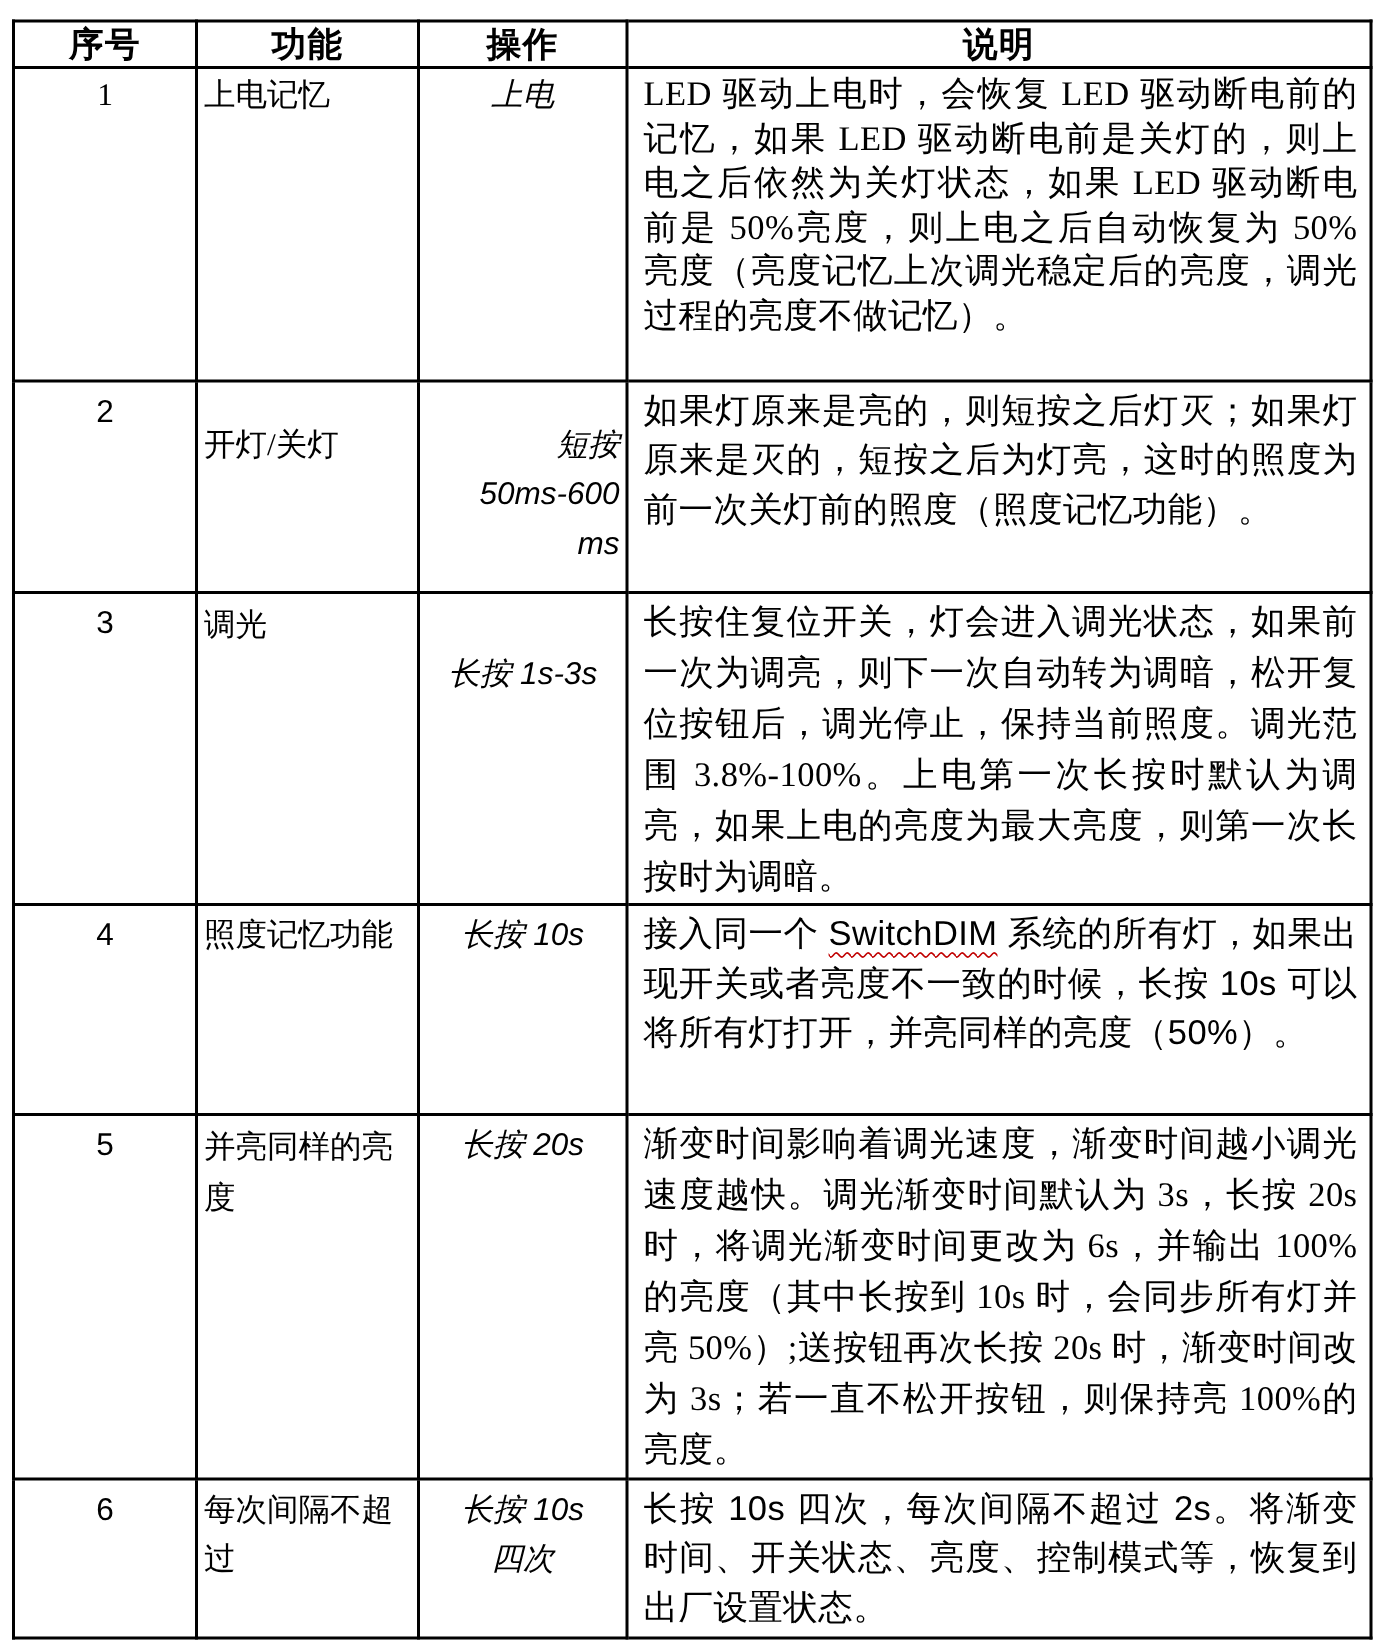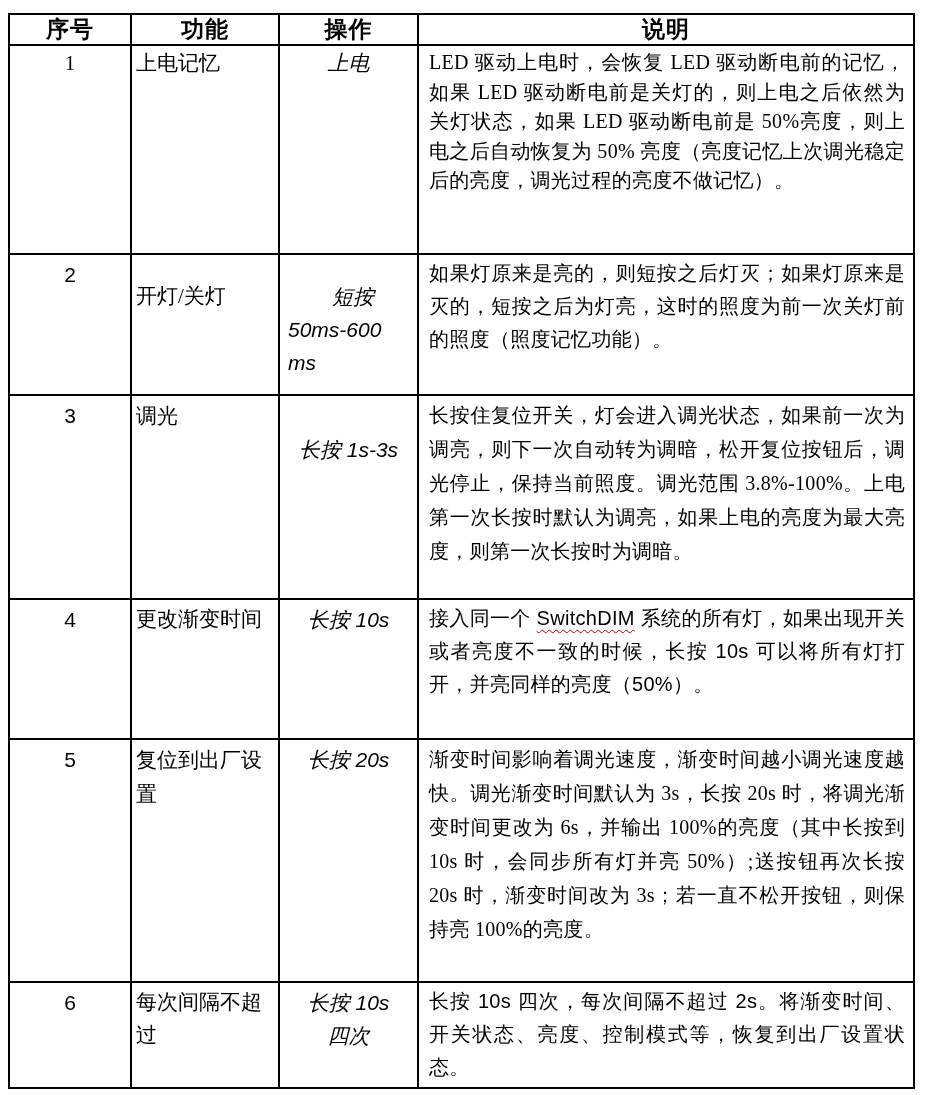--- a/index.html
+++ b/index.html
@@ -51,39 +51,39 @@
   tr.r4 { height: 140px; }
   tr.r5 { height: 243px; }
   tr.r6 { height: 106px; }
 
   td.c-seq  { text-align: center; padding-top: 3px; font-size: 21px; }
   td.c-func { text-align: left; padding: 3px 4px 0 4px; font-size: 21px; white-space: pre-line; }
   td.c-op   { text-align: center; padding: 3px 4px 0 4px; font-size: 21px; white-space: pre-line; font-style: italic; }
   td.c-desc {
     text-align: justify;
     padding: 2px 8px 0 10px;
-    font-size: 20px;
+    font-size: 23px;
     letter-spacing: 0.3px;
   }
   
   tr.r1 td { line-height: 29.5px; }
   tr.r2 td, tr.r4 td, tr.r6 td { line-height: 33px; }
   tr.r3 td, tr.r5 td { line-height: 34px; }
 
   
   .sans { font-family: "Liberation Sans", "DejaVu Sans", sans-serif; }
   .serif { font-family: "Liberation Serif", "DejaVu Serif", serif; }
 
   
   tr.r2 td.c-func, tr.r2 td.c-op { padding-top: 25px; }
   tr.r3 td.c-op { padding-top: 37px; }
 
   
   tr.r2 td.c-op {
-    text-align: left;
+    text-align: right;
     text-indent: 44px;
     padding-left: 8px;
   }
 
   
   .wavy {
     text-decoration: underline;
     text-decoration-style: wavy;
     text-decoration-color: #c00000;
     text-decoration-thickness: 1px;
@@ -125,27 +125,27 @@
         <td class="c-desc sans">如果灯原来是亮的，则短按之后灯灭；如果灯原来是灭的，短按之后为灯亮，这时的照度为前一次关灯前的照度（照度记忆功能）。</td>
       </tr>
       <tr class="r3">
         <td class="c-seq sans">3</td>
         <td class="c-func">调光</td>
         <td class="c-op sans">长按 1s-3s</td>
         <td class="c-desc serif">长按住复位开关，灯会进入调光状态，如果前一次为调亮，则下一次自动转为调暗，松开复位按钮后，调光停止，保持当前照度。调光范围 3.8%-100%。上电第一次长按时默认为调亮，如果上电的亮度为最大亮度，则第一次长按时为调暗。</td>
       </tr>
       <tr class="r4">
         <td class="c-seq sans">4</td>
-        <td class="c-func">更改渐变时间</td>
+        <td class="c-func">照度记忆功能</td>
         <td class="c-op sans">长按 10s</td>
         <td class="c-desc sans">接入同一个 <span class="wavy">SwitchDIM</span> 系统的所有灯，如果出现开关或者亮度不一致的时候，长按 10s 可以将所有灯打开，并亮同样的亮度（50%）。</td>
       </tr>
       <tr class="r5">
         <td class="c-seq sans">5</td>
-        <td class="c-func">复位到出厂设置</td>
+        <td class="c-func">并亮同样的亮度</td>
         <td class="c-op sans">长按 20s</td>
         <td class="c-desc serif">渐变时间影响着调光速度，渐变时间越小调光速度越快。调光渐变时间默认为 3s，长按 20s 时，将调光渐变时间更改为 6s，并输出 100%的亮度（其中长按到 10s 时，会同步所有灯并亮 50%）;送按钮再次长按 20s 时，渐变时间改为 3s；若一直不松开按钮，则保持亮 100%的亮度。</td>
       </tr>
       <tr class="r6">
         <td class="c-seq sans">6</td>
         <td class="c-func">每次间隔不超过</td>
         <td class="c-op sans">长按 10s
 四次</td>
         <td class="c-desc sans">长按 10s 四次，每次间隔不超过 2s。将渐变时间、开关状态、亮度、控制模式等，恢复到出厂设置状态。</td>
       </tr>

